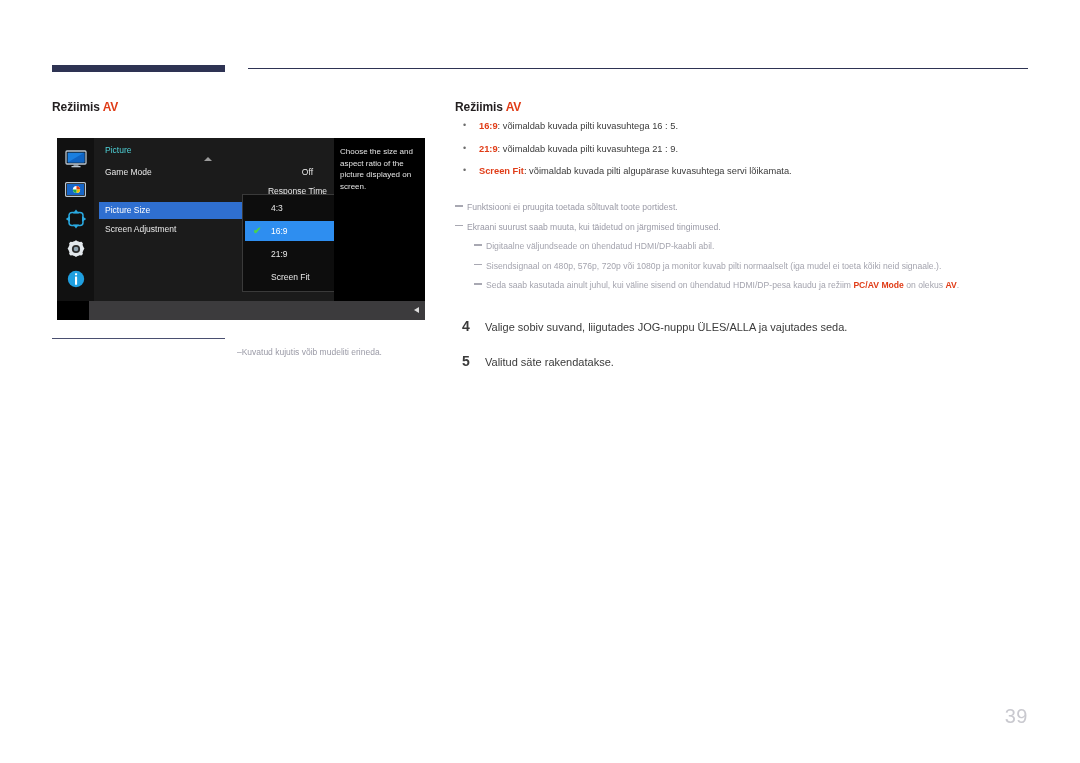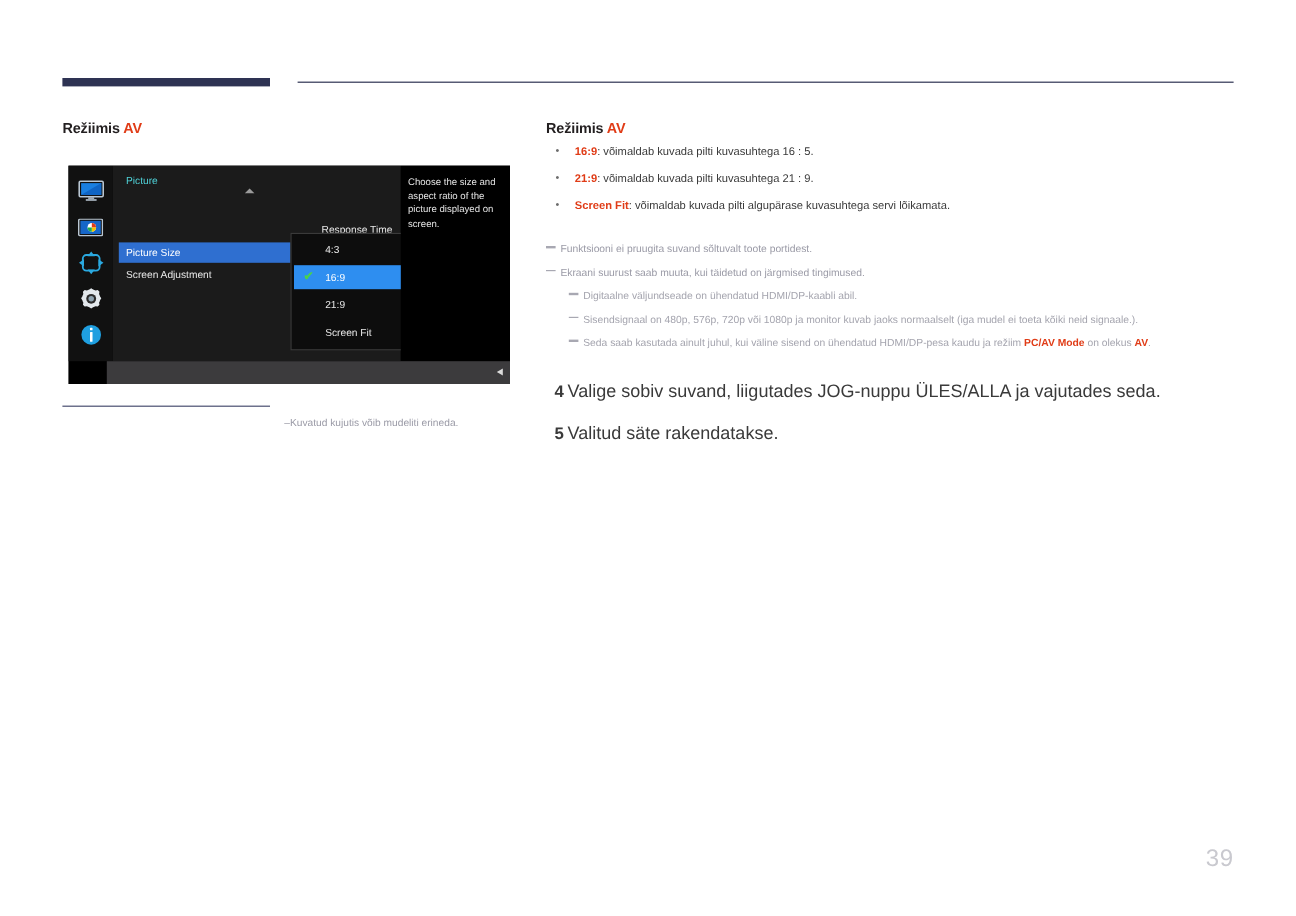--- a/index.html
+++ b/index.html
@@ -291,22 +291,22 @@
     left: 0;
     top: -2px;
     width: 22px;
     text-align: center;
     font-size: 14px;
     font-weight: bold;
     color: #3a3a3a;
   }
   .step-txt {
     display: block;
-    margin-left: 18px;
-    font-size: 15px;
+    margin-left: 30px;
+    font-size: 11px;
     line-height: 14px;
     color: #3a3a3a;
   }
 
   
   .page-num {
     position: absolute;
     right: 52px;
     top: 705px;
     font-size: 20px;
@@ -374,20 +374,24 @@
         <rect x="8" y="3.2" width="2.1" height="2.1" rx="0.5" fill="#ffffff"></rect>
         <rect x="8" y="6.6" width="2.1" height="8.2" rx="0.5" fill="#ffffff"></rect>
       </svg>
     </div>
   </div>
 
   <div class="osd-body">
     <div class="osd-title">Picture</div>
     <div class="osd-uparrow"></div>
 
+    <div class="osd-row" style="top:26px;">
+      <span>Game Mode</span>
+      <span class="rv">Off</span>
+    </div>
     <div class="osd-row" style="top:45px;text-align:right;">
       <span>Response Time</span>
       <span class="rv"></span>
     </div>
     <div class="osd-row" style="top:83px;">
       <span>Screen Adjustment</span>
       <span class="rv"></span>
     </div>
     <div class="osd-row sel" style="top:64px;">
       <span>Picture Size</span>
@@ -433,30 +437,30 @@
   <div class="bullet">
     <b>21:9</b><span>: võimaldab kuvada pilti kuvasuhtega 21 : 9.</span>
   </div>
   <div class="bullet">
     <b>Screen Fit</b><span>: võimaldab kuvada pilti algupärase kuvasuhtega servi lõikamata.</span>
   </div>
 </div>
 
 <div class="notes">
   <div class="note">
-    <span class="dash"></span><span>Funktsiooni ei pruugita suvand sõltuvalt toote portidest.</span>
+    <span class="dash"></span><span>Funktsiooni ei pruugita toetada sõltuvalt toote portidest.</span>
   </div>
   <div class="note">
     <span class="dash"></span><span>Ekraani suurust saab muuta, kui täidetud on järgmised tingimused.</span>
   </div>
   <div class="note lvl2">
     <span class="dash"></span><span>Digitaalne väljundseade on ühendatud HDMI/DP-kaabli abil.</span>
   </div>
   <div class="note lvl2">
-    <span class="dash"></span><span>Sisendsignaal on 480p, 576p, 720p või 1080p ja monitor kuvab jaoks normaalselt (iga mudel ei toeta kõiki neid signaale.).</span>
+    <span class="dash"></span><span>Sisendsignaal on 480p, 576p, 720p või 1080p ja monitor kuvab pilti normaalselt (iga mudel ei toeta kõiki neid signaale.).</span>
   </div>
   <div class="note lvl2">
     <span class="dash"></span><span>Seda saab kasutada ainult juhul, kui väline sisend on ühendatud HDMI/DP-pesa kaudu ja režiim </span><span class="strong">PC/AV Mode</span><span> on olekus </span><span class="strong">AV</span><span>.</span>
   </div>
 </div>
 
 <div class="steps">
   <div class="step">
     <span class="step-num">4</span>
     <span class="step-txt">Valige sobiv suvand, liigutades JOG-nuppu ÜLES/ALLA ja vajutades seda.</span>

